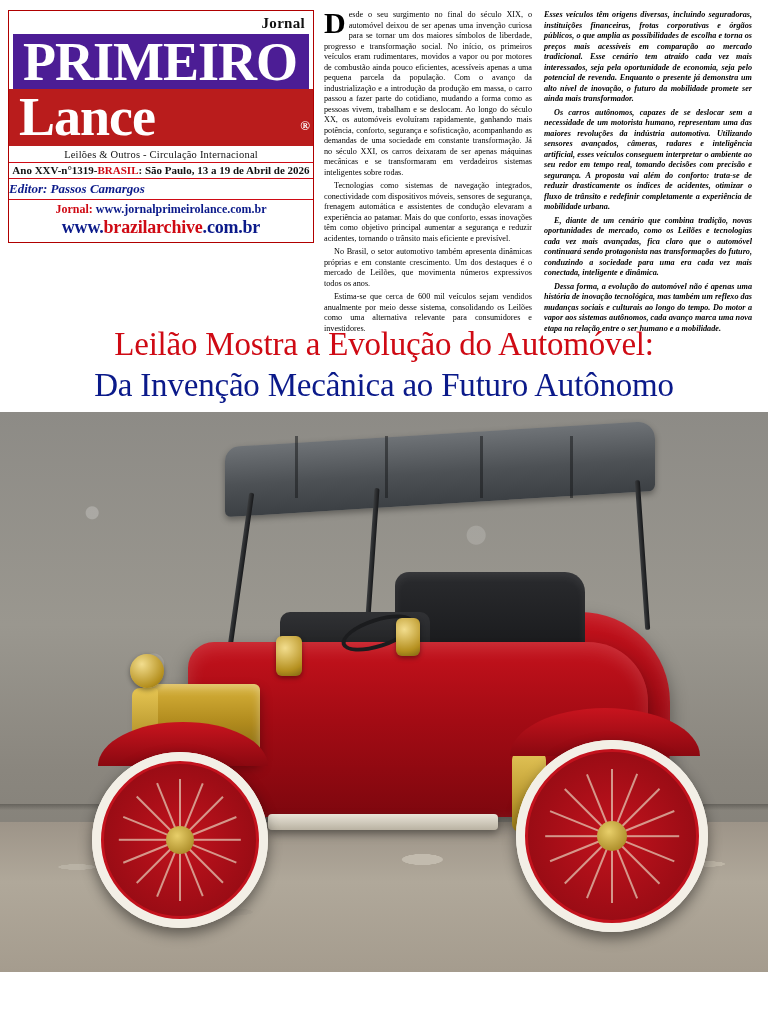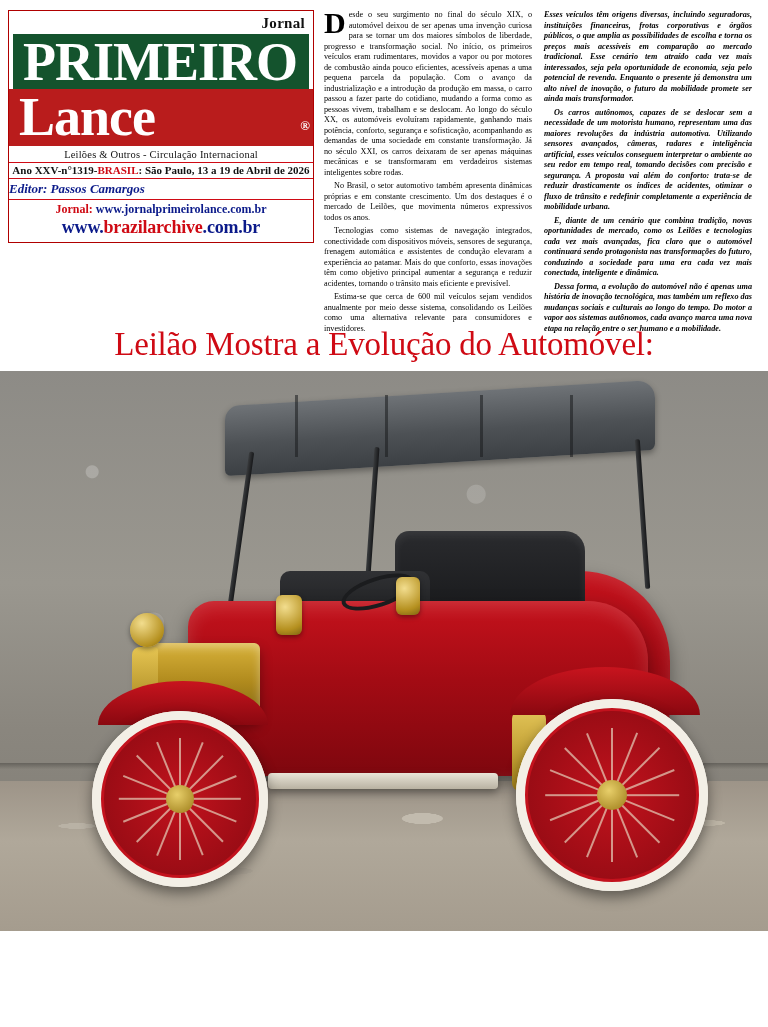--- a/index.html
+++ b/index.html
@@ -44,21 +44,21 @@
   .jornal-line {
     text-align: right;
     font-family: "Liberation Serif", serif;
     font-weight: bold;
     font-size: 15px;
     color: #111;
     padding: 4px 8px 2px 0;
     letter-spacing: 0.3px;
   }
   .red-band {
-    background: #14532d;
+    background: #4c1d95;
     margin: 0 4px;
     padding: 2px 6px 0 10px;
     position: relative;
   }
   .primeiro {
     font-family: "Liberation Serif", serif;
     font-weight: bold;
     font-size: 54px;
     line-height: 0.98;
     color: #ffffff;
@@ -434,35 +434,36 @@
       </div>
 
       <div class="brasil-url">
         <span>www.</span><span class="red">brazilarchive</span><span>.com.br</span>
       </div>
     </div>
 
     <div class="cols">
       <div class="col">
         <p class="first"><span class="dropcap">D</span><span>esde o seu surgimento no final do século XIX, o automóvel deixou de ser apenas uma invenção curiosa para se tornar um dos maiores símbolos de liberdade, progresso e transformação social. No início, os primeiros veículos eram rudimentares, movidos a vapor ou por motores de combustão ainda pouco eficientes, acessíveis apenas a uma pequena parcela da população. Com o avanço da industrialização e a introdução da produção em massa, o carro passou a fazer parte do cotidiano, mudando a forma como as pessoas vivem, trabalham e se deslocam. Ao longo do século XX, os automóveis evoluíram rapidamente, ganhando mais potência, conforto, segurança e sofisticação, acompanhando as demandas de uma sociedade em constante transformação. Já no século XXI, os carros deixaram de ser apenas máquinas mecânicas e se transformaram em verdadeiros sistemas inteligentes sobre rodas.</span></p>
+        <p>Tecnologias como sistemas de navegação integrados, conectividade com dispositivos móveis, sensores de segurança, frenagem automática e assistentes de condução elevaram a experiência ao patamar. Mais do que conforto, essas inovações têm como objetivo principal aumentar a segurança e reduzir acidentes, tornando o trânsito mais eficiente e previsível.</p>
         <p>No Brasil, o setor automotivo também apresenta dinâmicas próprias e em constante crescimento. Um dos destaques é o mercado de Leilões, que movimenta números expressivos todos os anos.</p>
-        <p>Tecnologias como sistemas de navegação integrados, conectividade com dispositivos móveis, sensores de segurança, frenagem automática e assistentes de condução elevaram a experiência ao patamar. Mais do que conforto, essas inovações têm como objetivo principal aumentar a segurança e reduzir acidentes, tornando o trânsito mais eficiente e previsível.</p>
         <p>Estima-se que cerca de 600 mil veículos sejam vendidos anualmente por meio desse sistema, consolidando os Leilões como uma alternativa relevante para consumidores e investidores.</p>
       </div>
       <div class="col bold-col">
         <p class="first">Esses veículos têm origens diversas, incluindo seguradoras, instituições financeiras, frotas corporativas e órgãos públicos, o que amplia as possibilidades de escolha e torna os preços mais acessíveis em comparação ao mercado tradicional. Esse cenário tem atraído cada vez mais interessados, seja pela oportunidade de economia, seja pelo potencial de revenda. Enquanto o presente já demonstra um alto nível de inovação, o futuro da mobilidade promete ser ainda mais transformador.</p>
         <p>Os carros autônomos, capazes de se deslocar sem a necessidade de um motorista humano, representam uma das maiores revoluções da indústria automotiva. Utilizando sensores avançados, câmeras, radares e inteligência artificial, esses veículos conseguem interpretar o ambiente ao seu redor em tempo real, tomando decisões com precisão e segurança. A proposta vai além do conforto: trata-se de reduzir drasticamente os índices de acidentes, otimizar o fluxo de trânsito e redefinir completamente a experiência de mobilidade urbana.</p>
         <p>E, diante de um cenário que combina tradição, novas oportunidades de mercado, como os Leilões e tecnologias cada vez mais avançadas, fica claro que o automóvel continuará sendo protagonista nas transformações do futuro, conduzindo a sociedade para uma era cada vez mais conectada, inteligente e dinâmica.</p>
         <p>Dessa forma, a evolução do automóvel não é apenas uma história de inovação tecnológica, mas também um reflexo das mudanças sociais e culturais ao longo do tempo. Do motor a vapor aos sistemas autônomos, cada avanço marca uma nova etapa na relação entre o ser humano e a mobilidade.</p>
       </div>
     </div>
   </div>
 
   <div class="headlines">
     <div class="headline1">Leilão Mostra a Evolução do Automóvel:</div>
+    <div class="headline2">Da Invenção Mecânica ao Futuro Autônomo</div>
   </div>
 
   <div class="photo-wrap">
     <div class="photo"></div>
     <div class="wall-seam"></div>
     <div class="ground"></div>
 
     <div class="car">
       <div class="canopy"></div>
       <div class="canopy-rib" style="left:255px;"></div>

